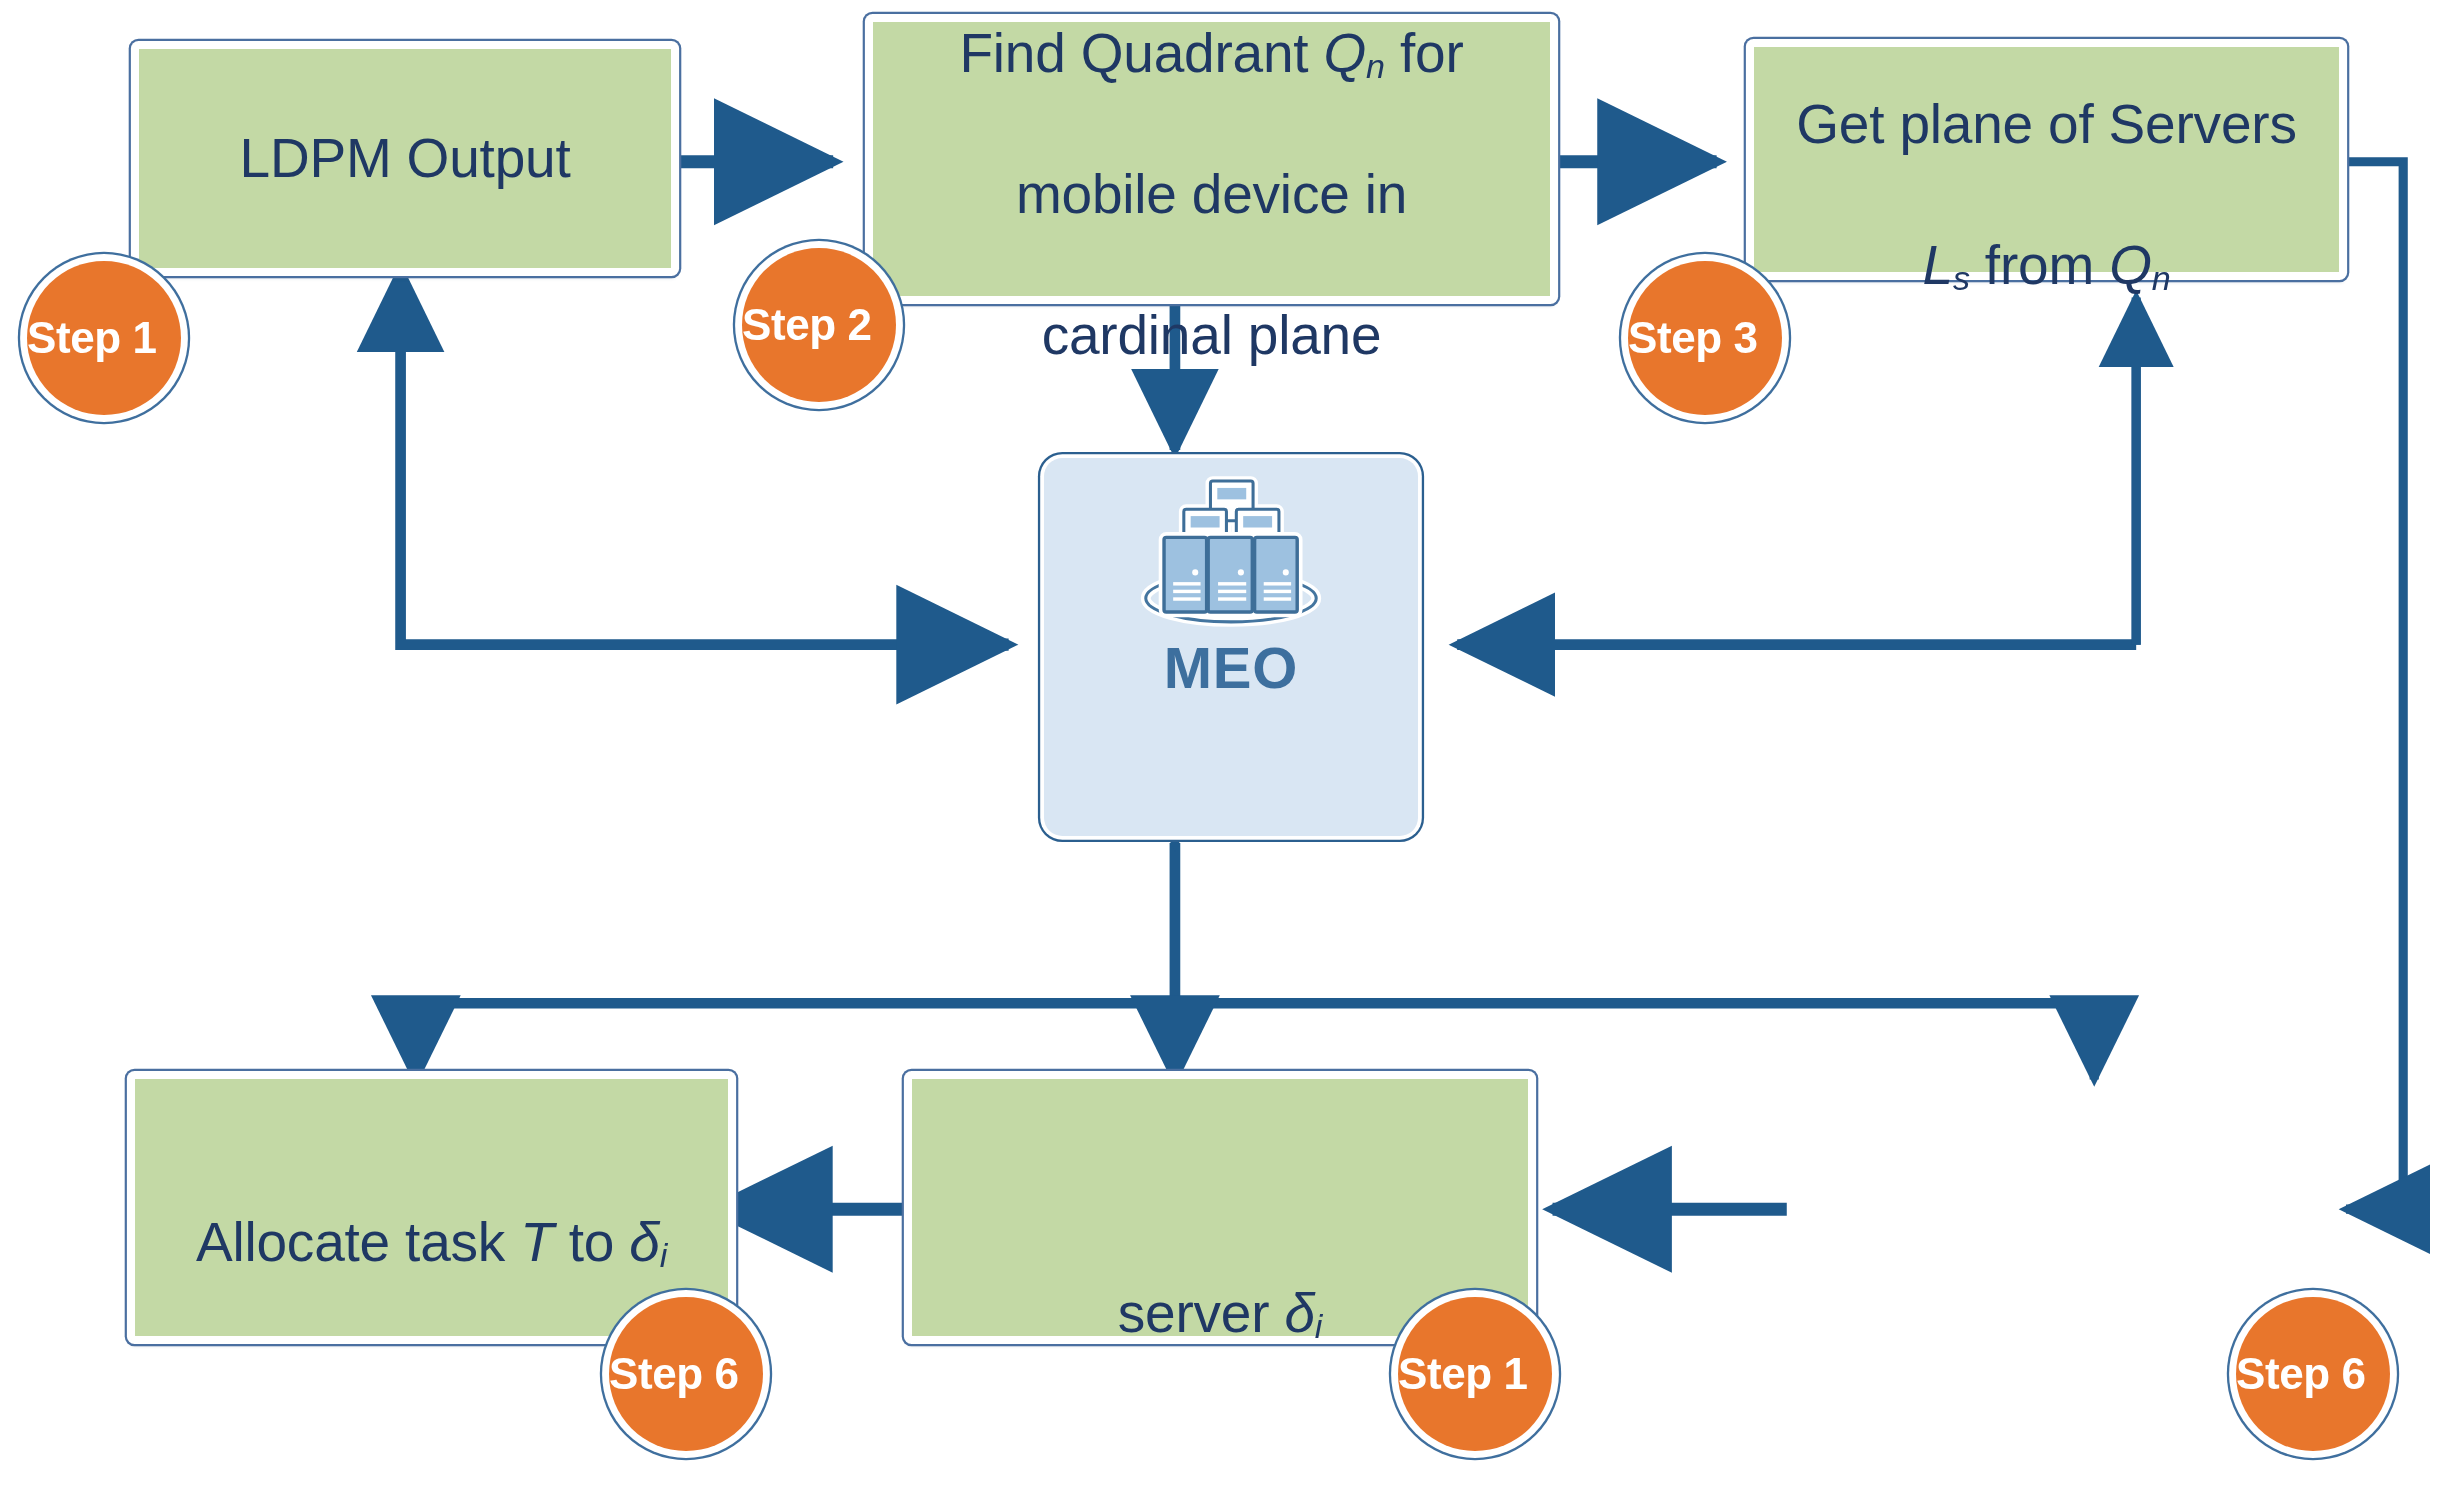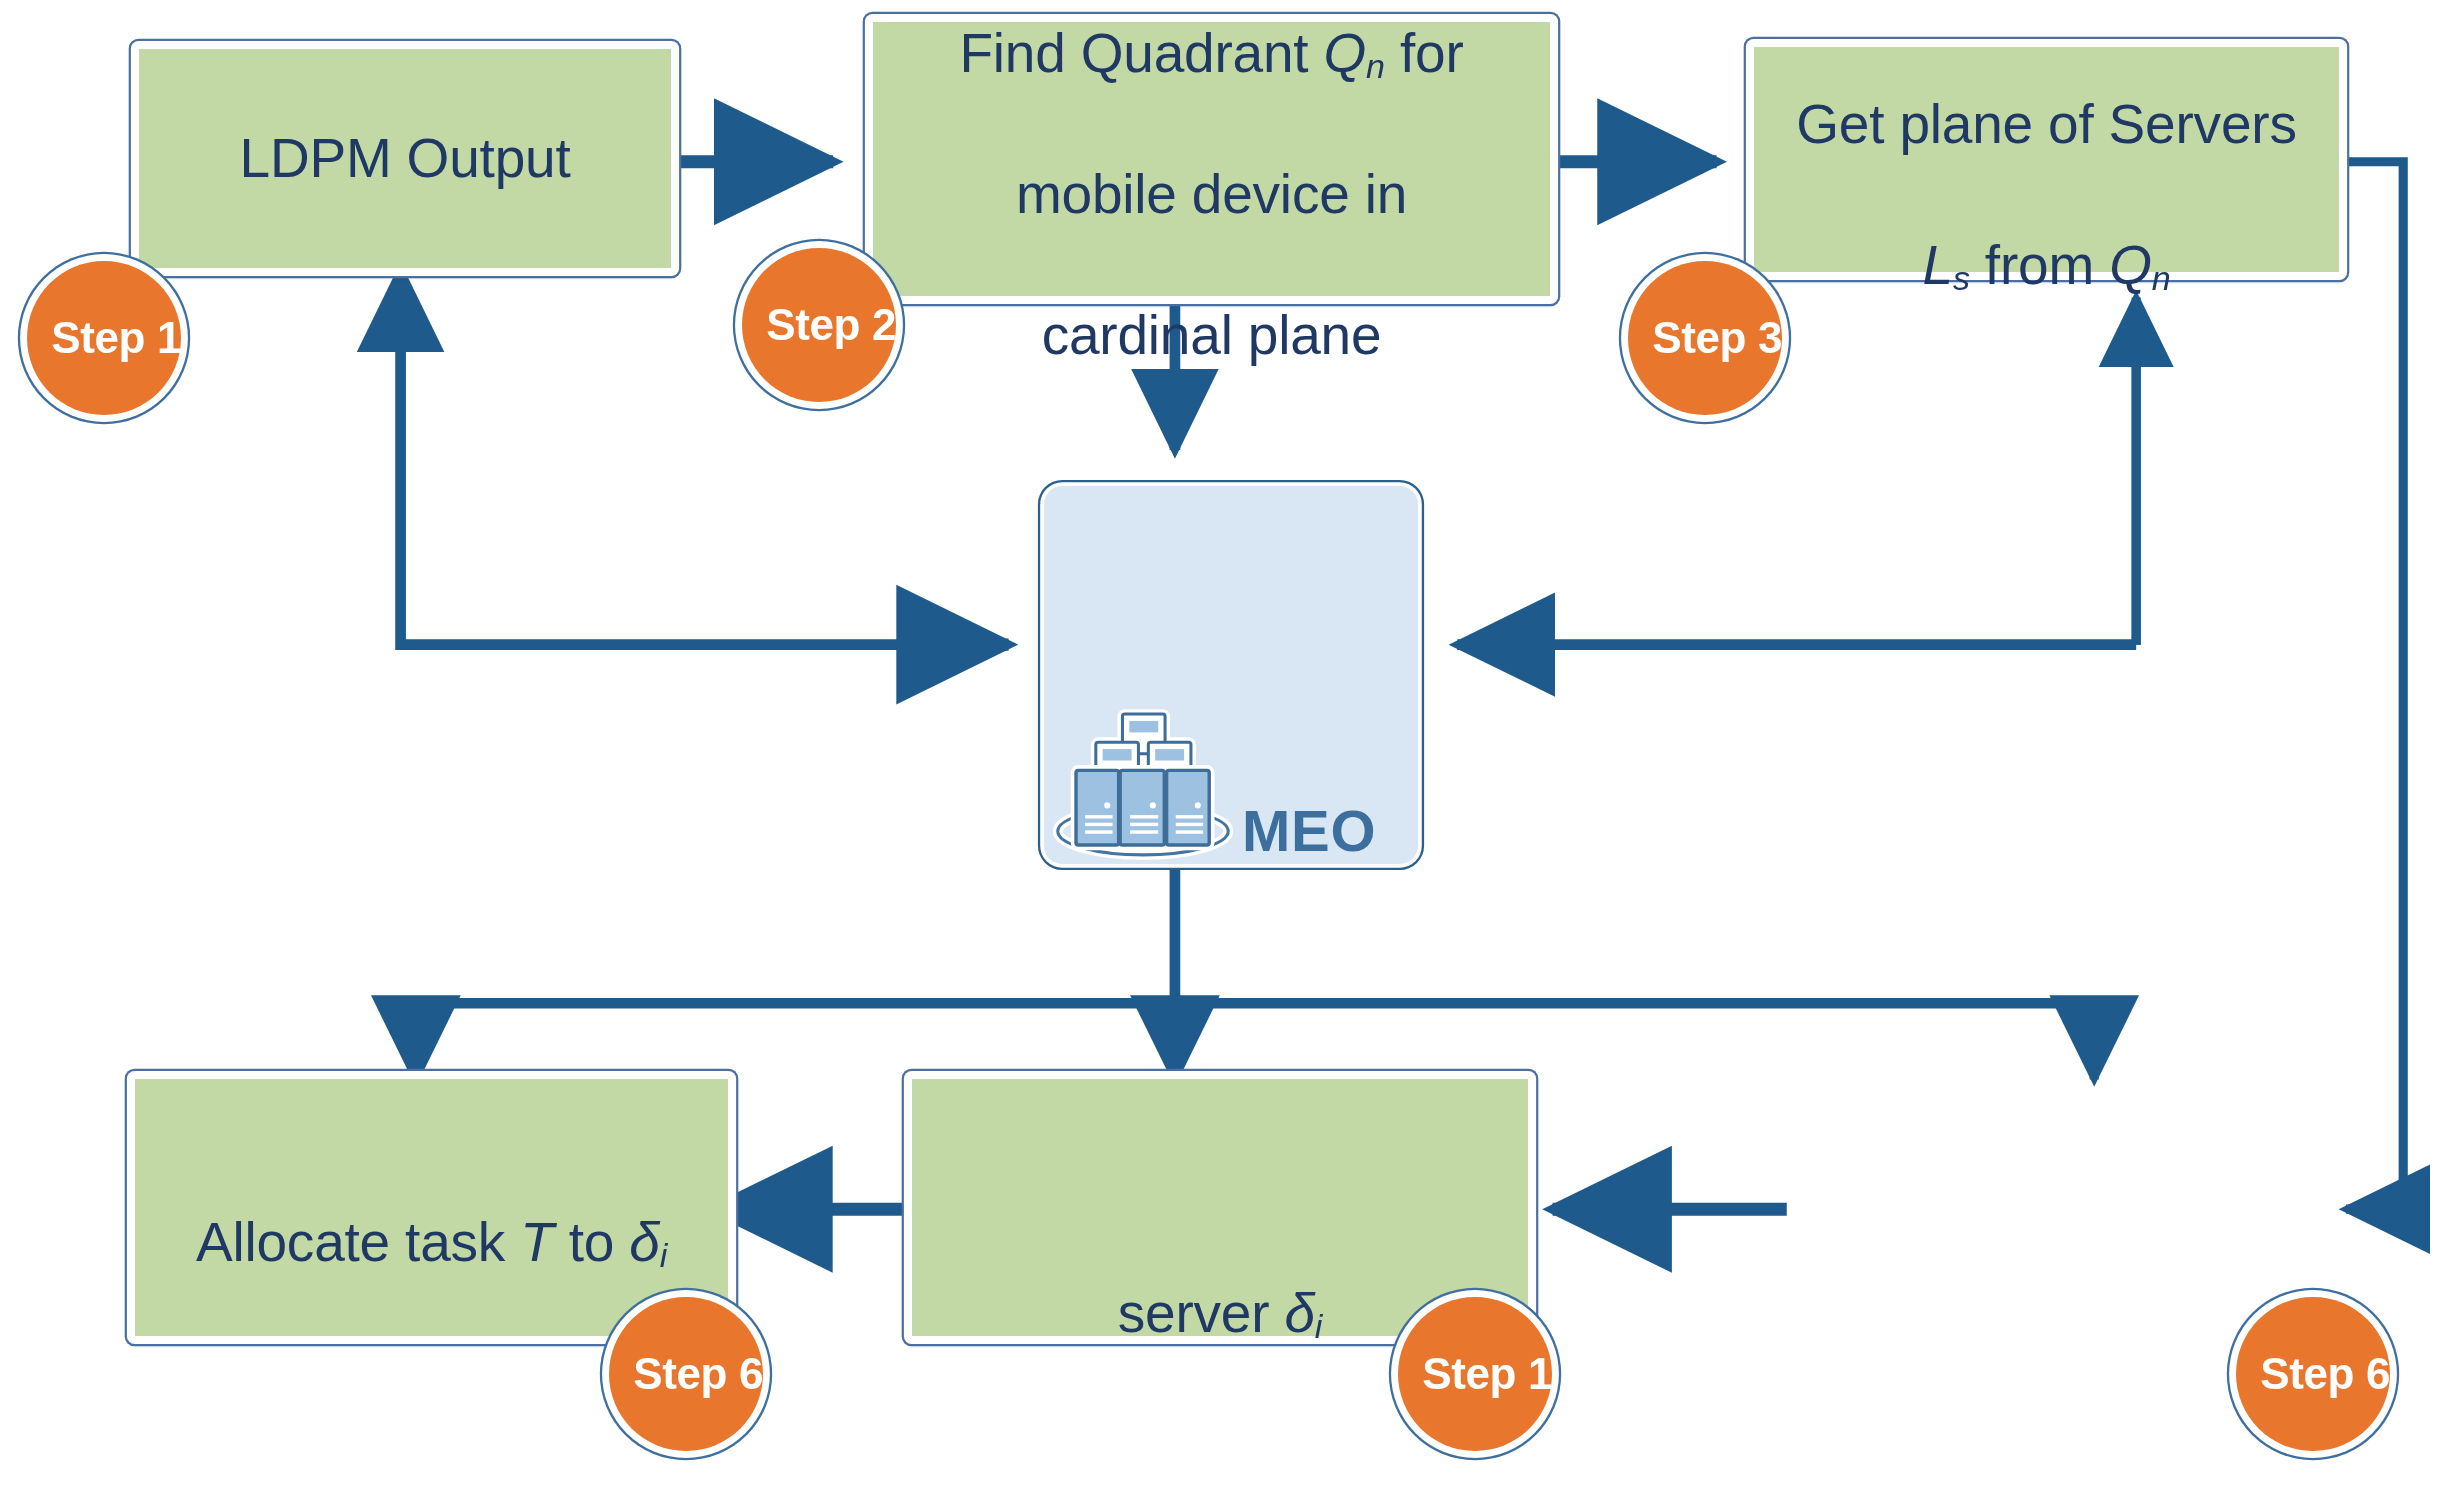--- a/index.html
+++ b/index.html
@@ -64,24 +64,23 @@
     vertical-align: -0.18em;
   }
   
   .meo {
     position: absolute;
     box-sizing: border-box;
     background: #d9e6f3;
     border-radius: 18.3px;
     box-shadow: 0 0 0 3.8px #ffffff, 0 0 0 6.1px #2b5f8f;
     display: flex;
-    flex-direction: row;
-    align-items: flex-end;
+    flex-direction: column;
+    align-items: center;
     justify-content: flex-start;
-    margin-top: 28px;
   }
   .meo-icon {
     margin-top: 17px;
     width: 198px;
     height: 156px;
   }
   .meo-label {
     color: #3d6f9e;
     font-family: "Liberation Sans", sans-serif;
     font-weight: bold;
@@ -93,21 +92,21 @@
   .badge {
     position: absolute;
     box-sizing: border-box;
     width: 154px;
     height: 154px;
     border-radius: 50%;
     background: #e8762c;
     box-shadow: 0 0 0 6.9px #ffffff, 0 0 0 9.2px #3f6f9e;
     display: flex;
     align-items: center;
-    justify-content: flex-end;
+    justify-content: flex-start;
     z-index: 6;
   }
   .badge span {
     color: #ffffff;
     font-family: "Liberation Sans", sans-serif;
     font-weight: bold;
     font-size: 44px;
     letter-spacing: -0.4px;
   }
 </style>

